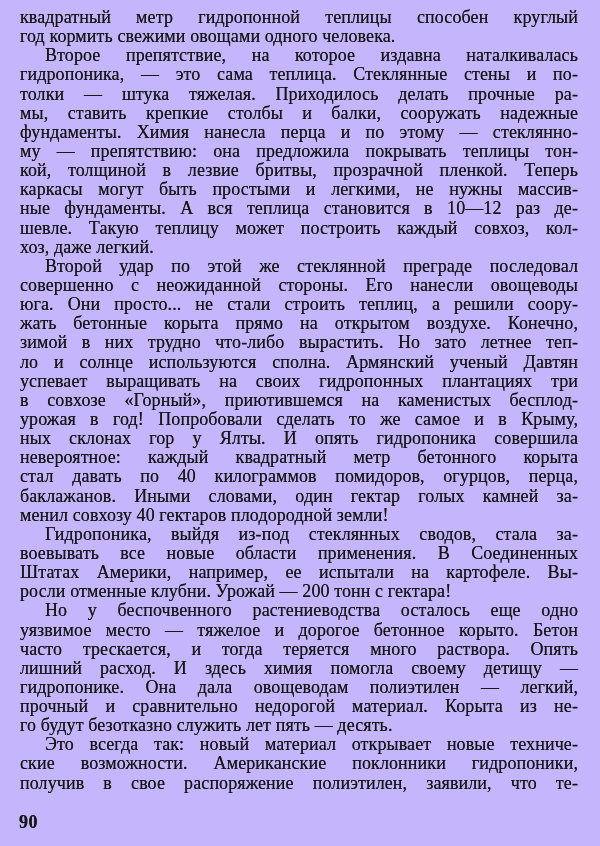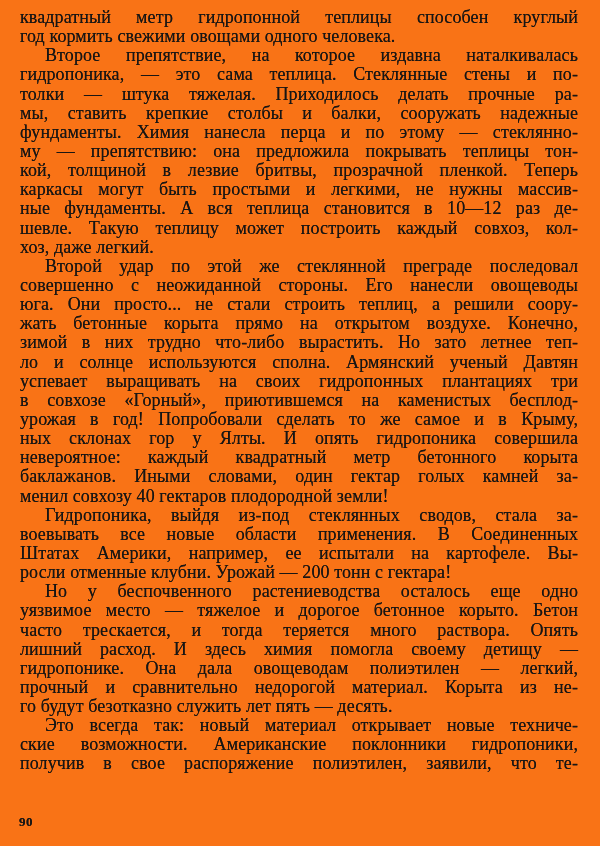--- a/index.html
+++ b/index.html
@@ -36,31 +36,31 @@
   .line.indent {
     text-indent: 25px;
   }
   .line.para-end {
     text-align-last: left;
   }
   .page-number {
     position: absolute;
     left: 19px;
     top: 812px;
-    font-size: 13px;
+    font-size: 18px;
     font-weight: bold;
     line-height: 20px;
     letter-spacing: 0.5px;
     text-shadow: 0 0 0.4px rgba(10,10,10,0.75);
   }
 </style>
 </head>
 <body>
 
-<div class="page" style="background: #f97316; color: rgb(22, 22, 22);">
+<div class="page" style="background: #c4b5fd; color: rgb(22, 22, 22);">
   <div class="text-block" id="text-block">
       <div class="line">квадратный метр гидропонной теплицы способен круглый</div>
       <div class="line para-end">год кормить свежими овощами одного человека.</div>
       <div class="line indent">Второе препятствие, на которое издавна наталкивалась</div>
       <div class="line">гидропоника, — это сама теплица. Стеклянные стены и по-</div>
       <div class="line">толки — штука тяжелая. Приходилось делать прочные ра-</div>
       <div class="line">мы, ставить крепкие столбы и балки, сооружать надежные</div>
       <div class="line">фундаменты. Химия нанесла перца и по этому — стеклянно-</div>
       <div class="line">му — препятствию: она предложила покрывать теплицы тон-</div>
       <div class="line">кой, толщиной в лезвие бритвы, прозрачной пленкой. Теперь</div>
@@ -72,20 +72,21 @@
       <div class="line">совершенно с неожиданной стороны. Его нанесли овощеводы</div>
       <div class="line">юга. Они просто... не стали строить теплиц, а решили соору-</div>
       <div class="line">жать бетонные корыта прямо на открытом воздухе. Конечно,</div>
       <div class="line">зимой в них трудно что-либо вырастить. Но зато летнее теп-</div>
       <div class="line">ло и солнце используются сполна. Армянский ученый Давтян</div>
       <div class="line">успевает выращивать на своих гидропонных плантациях три</div>
       <div class="line">в совхозе «Горный», приютившемся на каменистых бесплод-</div>
       <div class="line">урожая в год! Попробовали сделать то же самое и в Крыму,</div>
       <div class="line">ных склонах гор у Ялты. И опять гидропоника совершила</div>
       <div class="line">невероятное: каждый квадратный метр бетонного корыта</div>
+      <div class="line">стал давать по 40 килограммов помидоров, огурцов, перца,</div>
       <div class="line">баклажанов. Иными словами, один гектар голых камней за-</div>
       <div class="line para-end">менил совхозу 40 гектаров плодородной земли!</div>
       <div class="line indent">Гидропоника, выйдя из-под стеклянных сводов, стала за-</div>
       <div class="line">воевывать все новые области применения. В Соединенных</div>
       <div class="line">Штатах Америки, например, ее испытали на картофеле. Вы-</div>
       <div class="line para-end">росли отменные клубни. Урожай — 200 тонн с гектара!</div>
       <div class="line indent">Но у беспочвенного растениеводства осталось еще одно</div>
       <div class="line">уязвимое место — тяжелое и дорогое бетонное корыто. Бетон</div>
       <div class="line">часто трескается, и тогда теряется много раствора. Опять</div>
       <div class="line">лишний расход. И здесь химия помогла своему детищу —</div>

